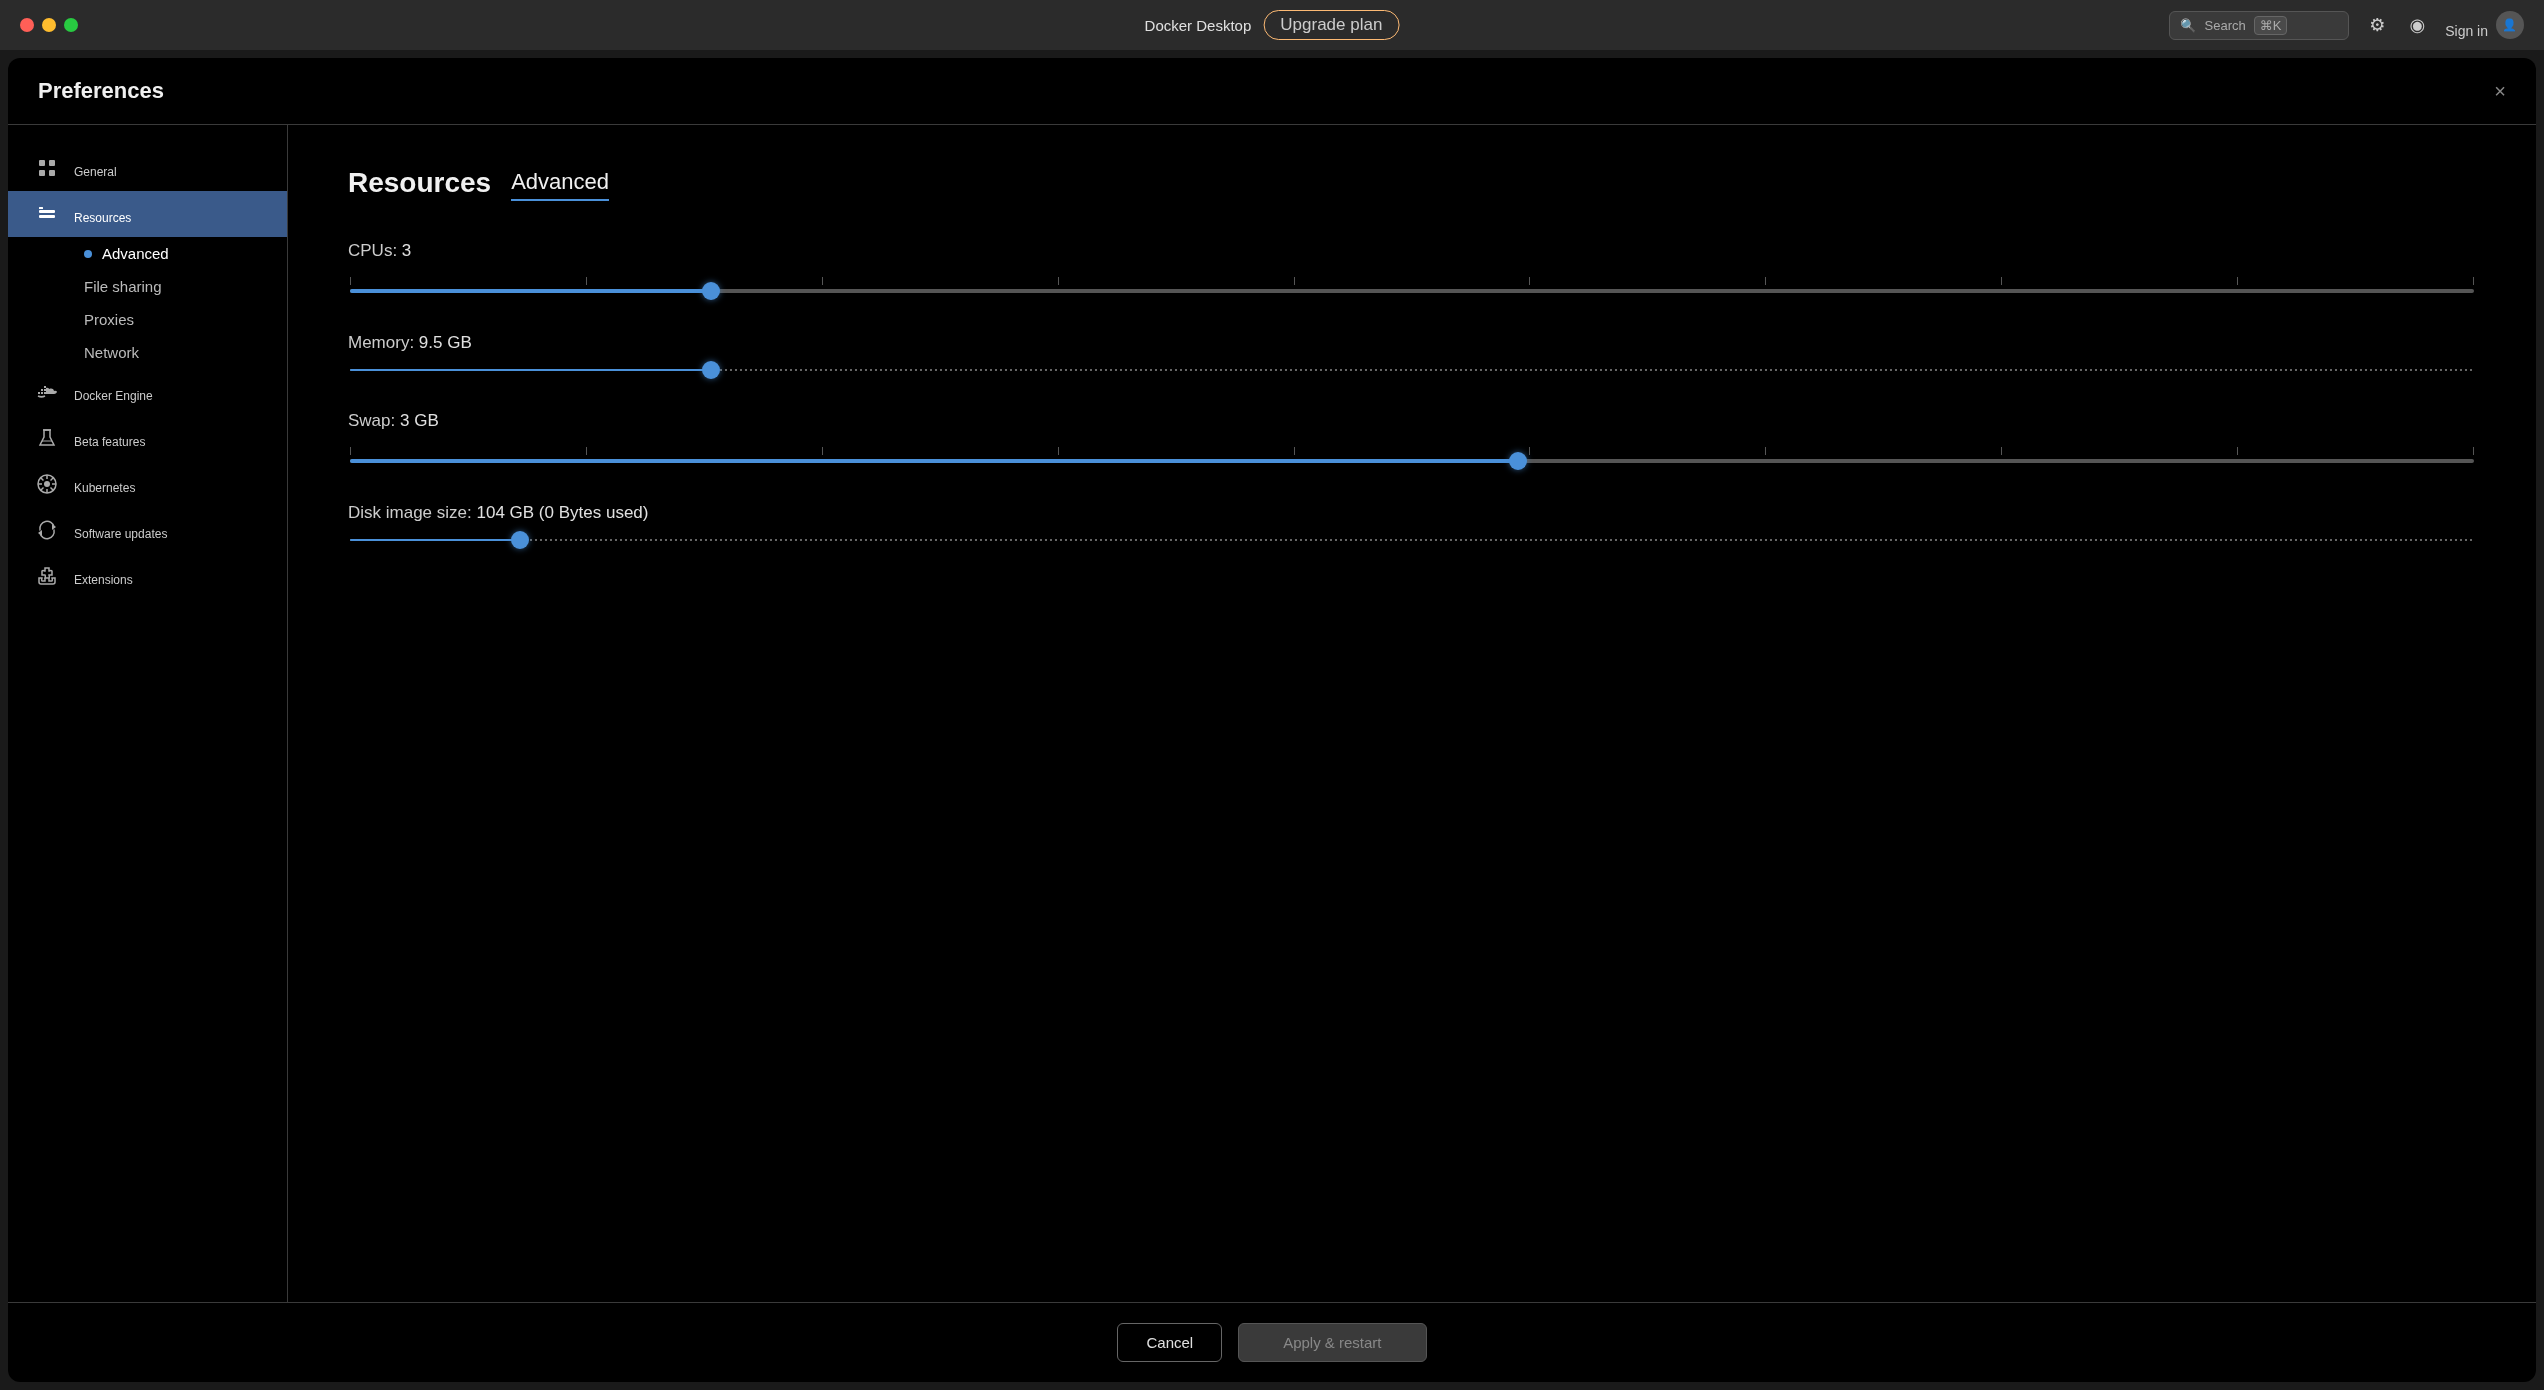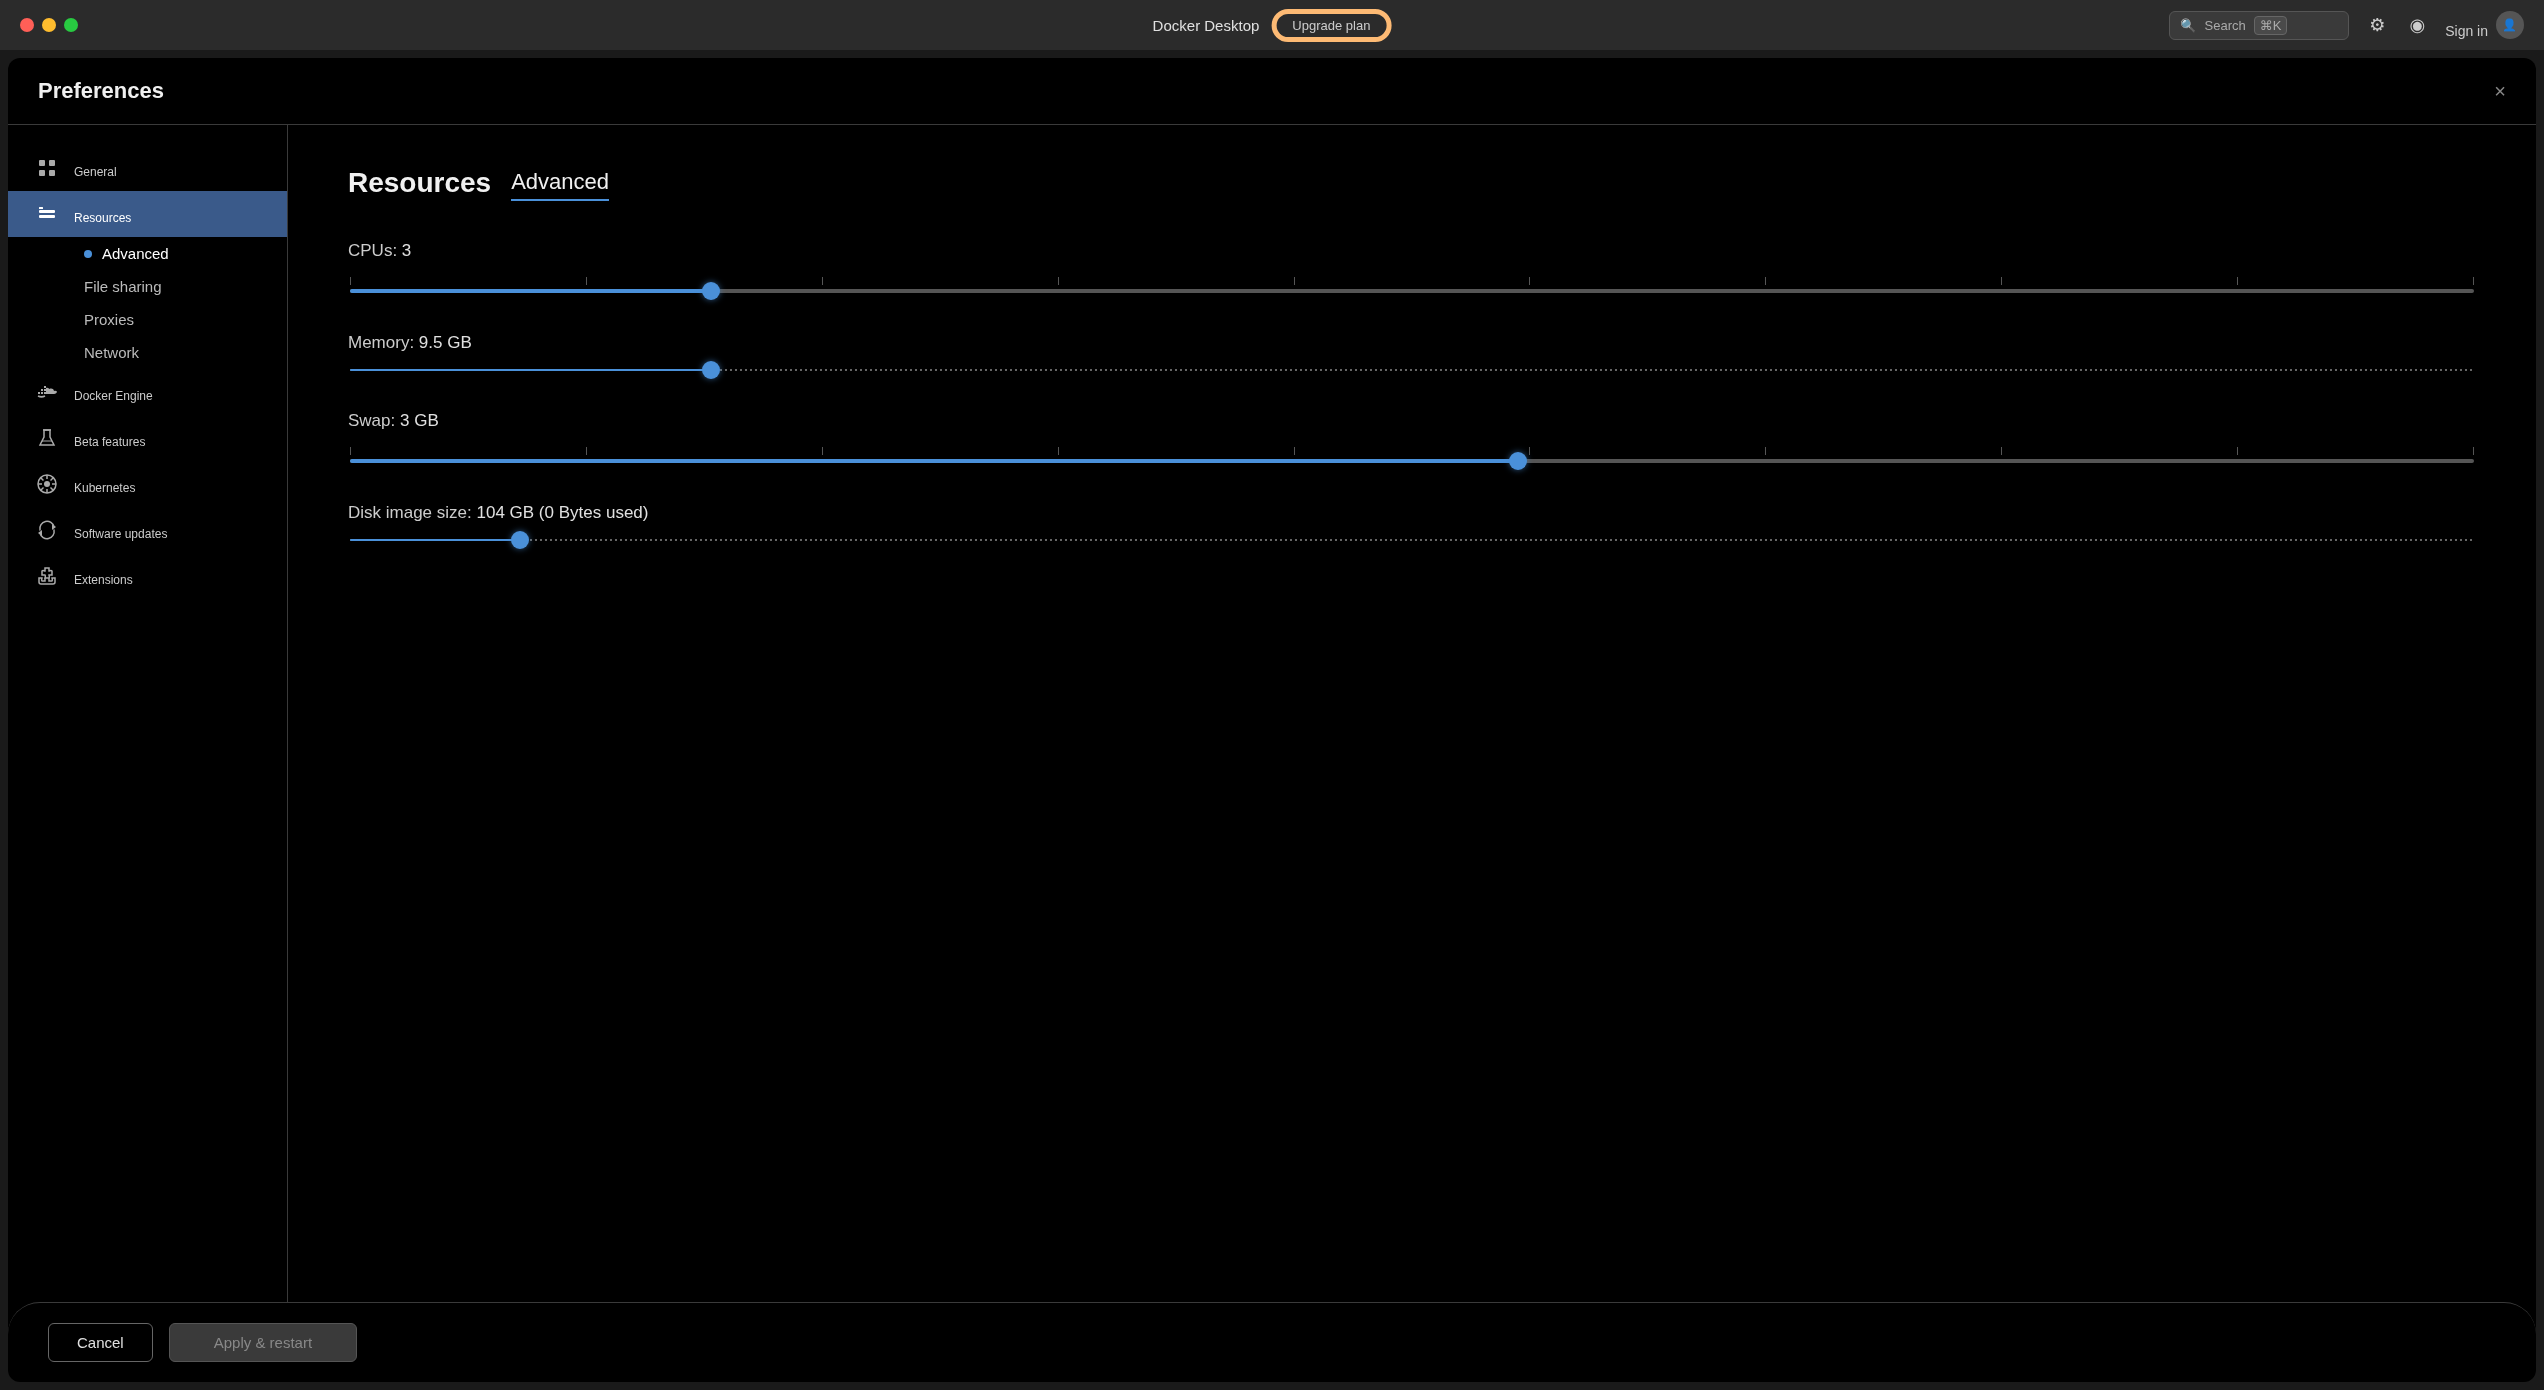--- a/index.html
+++ b/index.html
@@ -50,25 +50,25 @@
       left: 50%;
       transform: translateX(-50%);
     }
     .app-title {
       font-size: 15px;
       font-weight: 500;
       color: #e0e0e0;
     }
     .upgrade-btn {
       background: transparent;
-      border: 5px solid #fdba74;
+      border: 1px solid #fdba74;
       border-radius: 20px;
       color: #ccc;
       padding: 4px 16px;
-      font-size: 13px;
+      font-size: 17px;
       cursor: pointer;
     }
 
     .titlebar-right {
       display: flex;
       align-items: center;
       gap: 16px;
     }
     .search-bar {
       display: flex;
@@ -314,24 +314,23 @@
       height: 100%;
       background: #4a90d9;
       border-radius: 2px;
     }
 
     
     .window-footer {
       padding: 20px 40px;
       border-top: 1px solid #3a3a3a;
       display: flex;
-      justify-content: flex-start;
+      justify-content: center;
       gap: 16px;
       align-items: center;
-      border-radius: 32px;
     }
     .cancel-btn {
       background: transparent;
       border: 1px solid #666;
       border-radius: 6px;
       color: #e0e0e0;
       padding: 10px 28px;
       font-size: 15px;
       cursor: pointer;
     }

